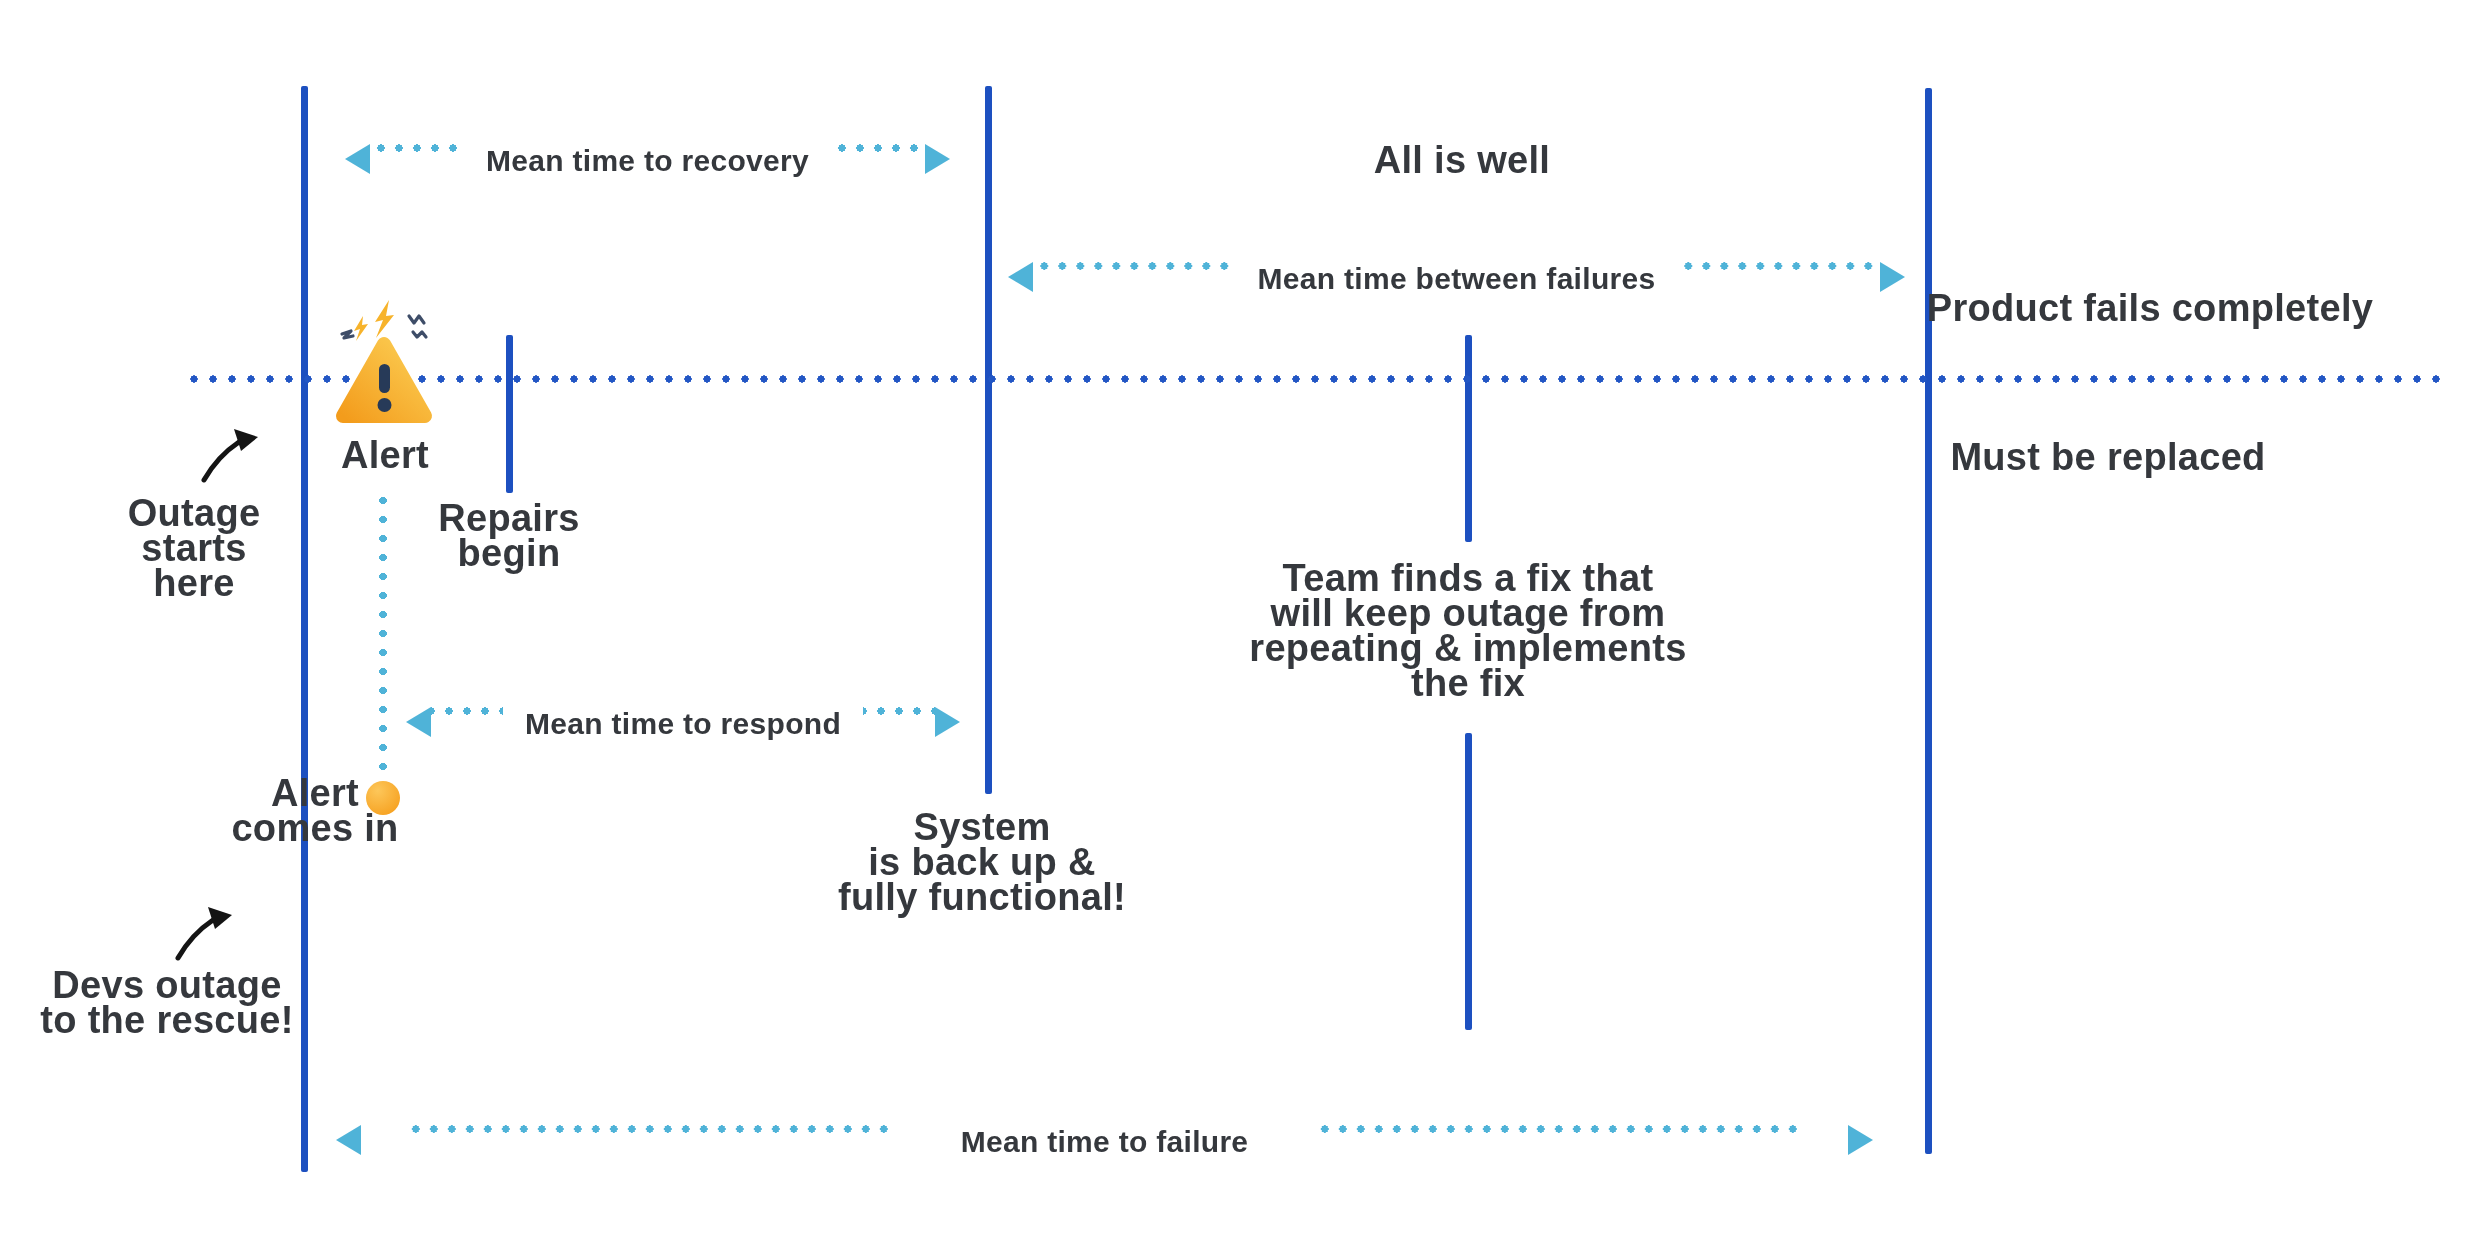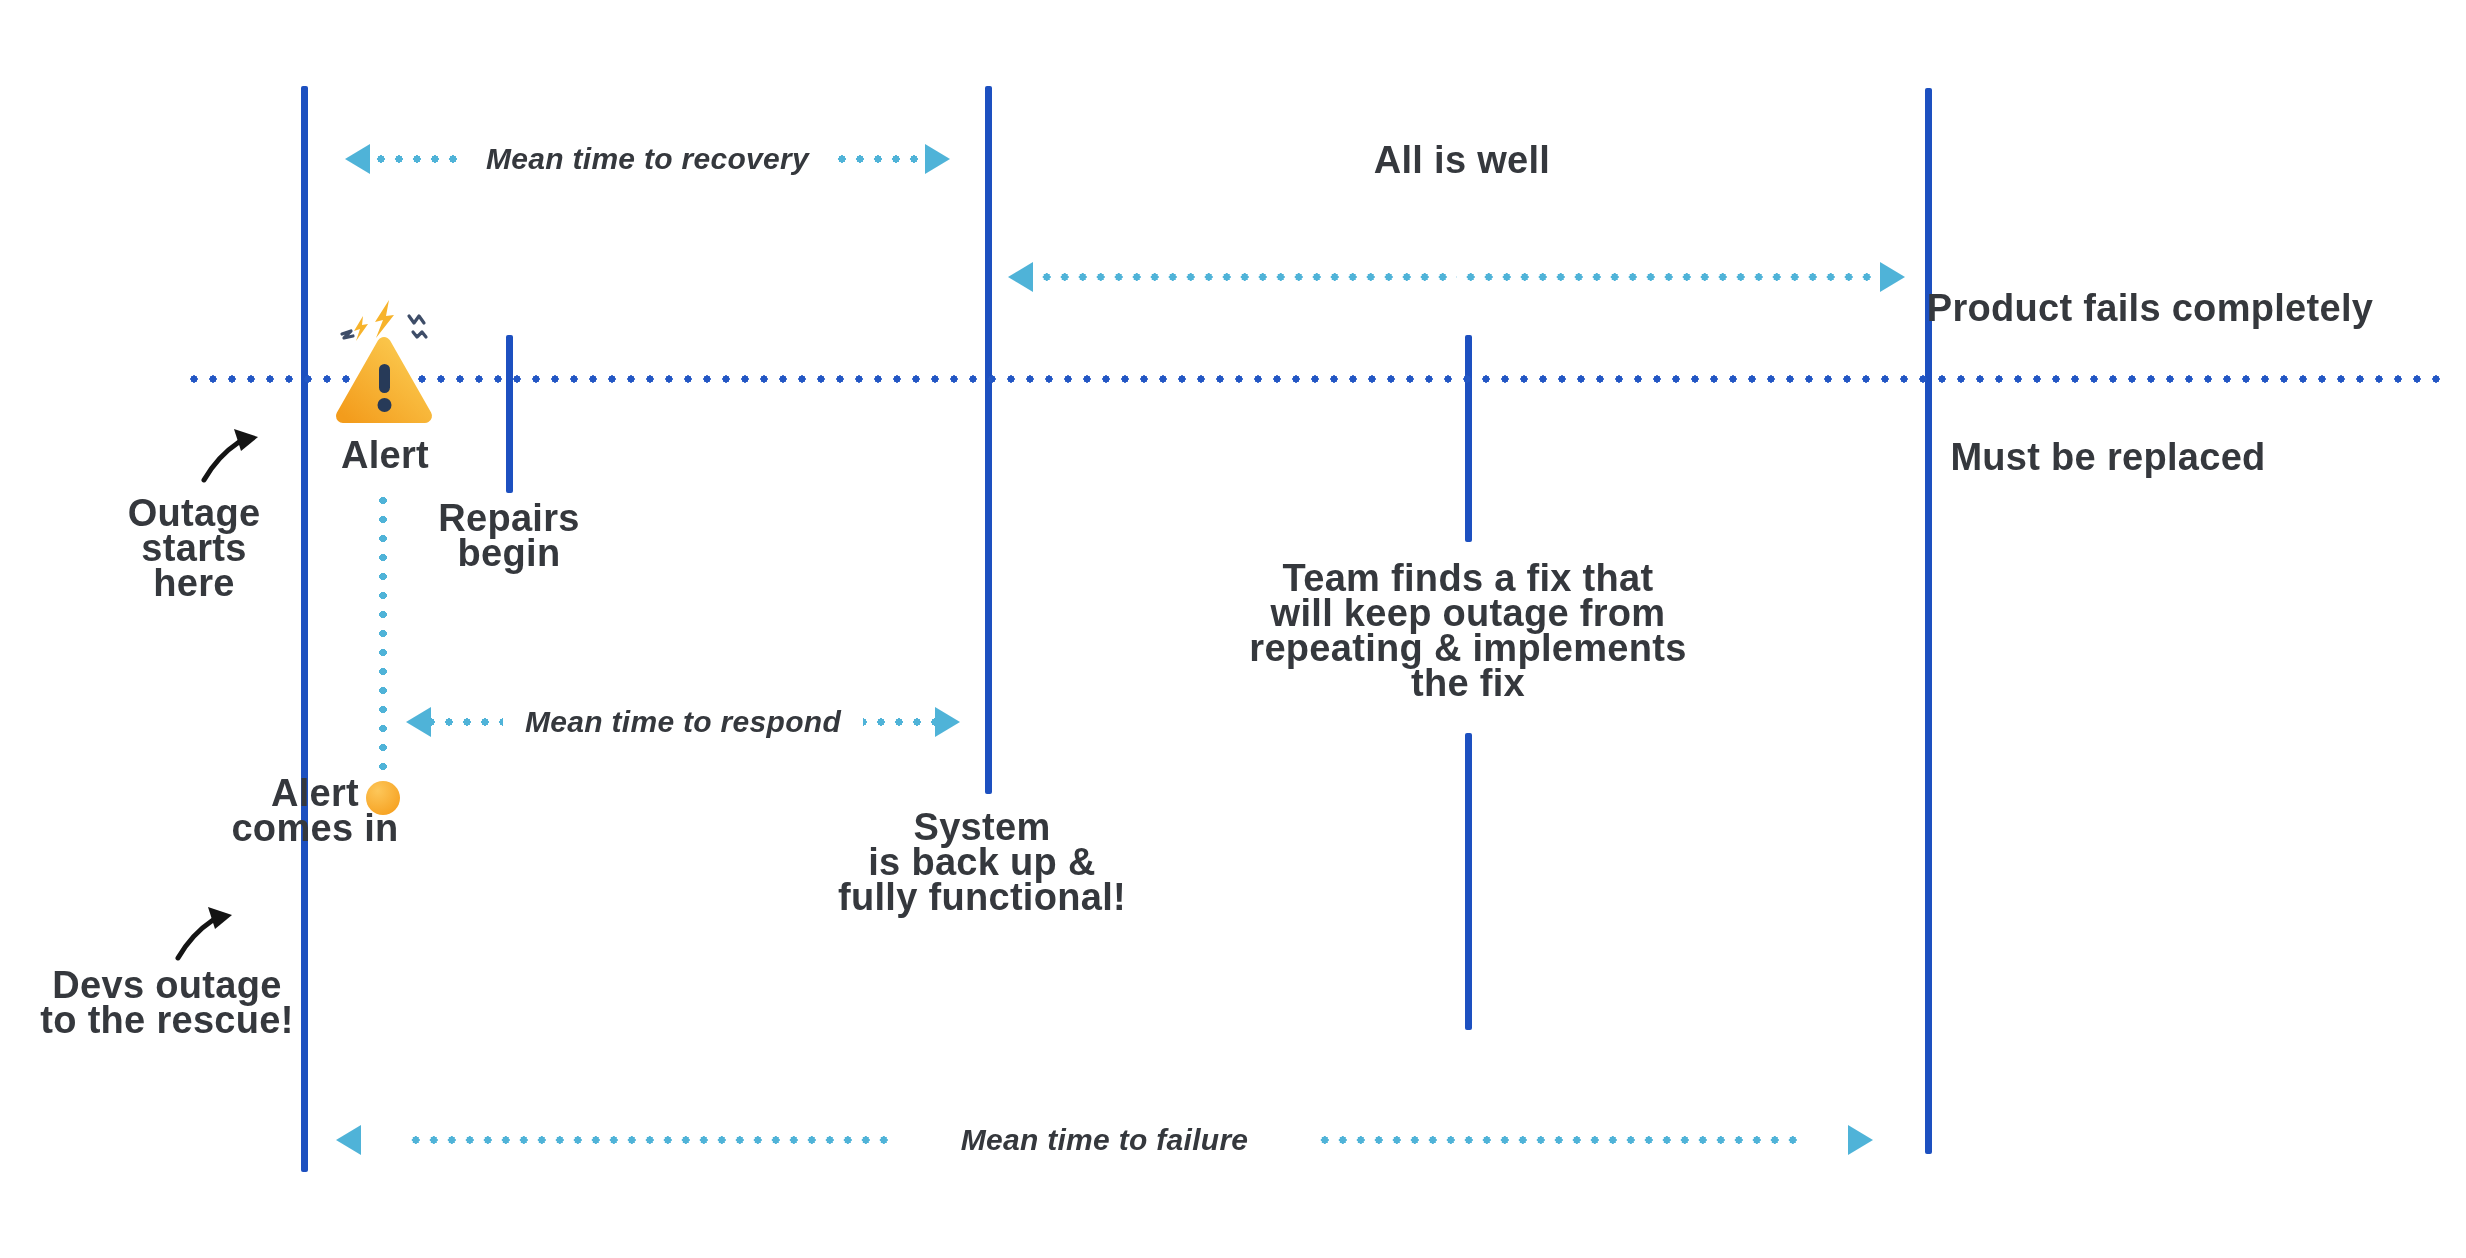--- a/index.html
+++ b/index.html
@@ -21,21 +21,21 @@
   .hdots{position:absolute;height:8px;
     background-image:radial-gradient(circle 3.6px at 4px 4px,var(--dot-navy) 3.5px,rgba(0,0,0,0) 3.7px);
     background-size:19px 8px;background-repeat:repeat-x;}
 
   
   .vdots{position:absolute;width:8px;
     background-image:radial-gradient(circle 3.8px at 4px 4.5px,var(--cyan) 3.7px,rgba(0,0,0,0) 3.9px);
     background-size:8px 19px;background-repeat:repeat-y;}
 
   
-  .arrow{position:absolute;height:30px;display:flex;align-items:center;font-style:italic;}
+  .arrow{position:absolute;height:30px;display:flex;align-items:flex-start;}
   .arrow .dots{flex:1;height:8px;
     background-image:radial-gradient(circle 3.7px at center,var(--cyan) 3.6px,rgba(0,0,0,0) 3.8px);
     background-size:18px 8px;background-repeat:repeat-x;background-position:center;}
   .ah{width:0;height:0;border-top:15px solid transparent;border-bottom:15px solid transparent;flex:0 0 auto;}
   .ah.left{border-right:25px solid var(--cyan);}
   .ah.right{border-left:25px solid var(--cyan);}
   .alabel{flex:0 0 auto;margin:0 22px;white-space:nowrap;font-size:30px;font-weight:bold;
     color:var(--text-dark);letter-spacing:.3px;}
 
   
@@ -69,20 +69,21 @@
     <span class="ah left"></span>
     <span class="dots"></span>
     <span class="alabel">Mean time to recovery</span>
     <span class="dots"></span>
     <span class="ah right"></span>
   </div>
 
   <div class="arrow" style="left:1008px;top:262px;width:897px;">
     <span class="ah left"></span>
     <span class="dots"></span>
+    <span class="alabel">Mean time between failures</span>
     <span class="dots"></span>
     <span class="ah right"></span>
   </div>
 
 
   <div class="arrow" style="left:406px;top:707px;width:554px;">
     <span class="ah left"></span>
     <span class="dots"></span>
     <span class="alabel">Mean time to respond</span>
     <span class="dots"></span>

